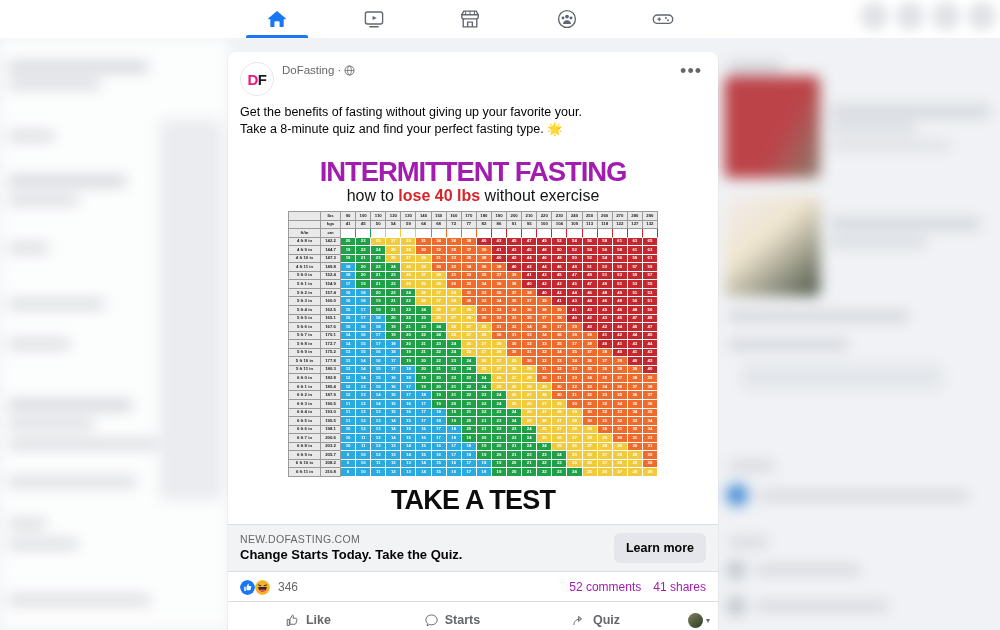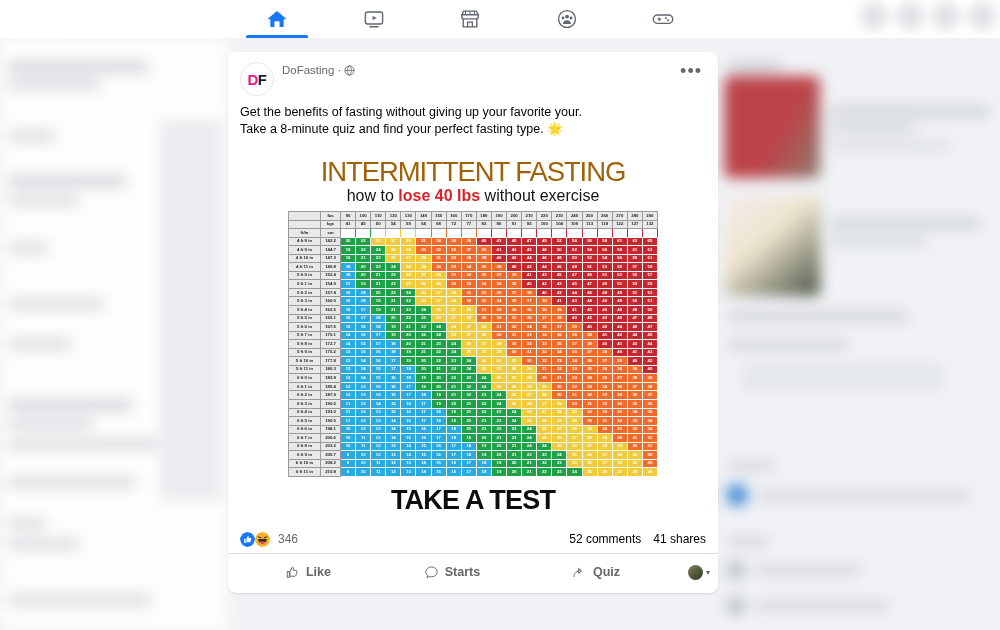--- a/index.html
+++ b/index.html
@@ -83,21 +83,21 @@
   #post-text {
     padding: 8px 12px 10px 12px; font-size: 12.5px; color: #050505; line-height: 1.38;
   }
 
   
   #creative {
     background: #fff; border-top: 1px solid #fff;
     padding: 8px 0 6px 0;
   }
   #creative-title {
-    text-align: center; font-size: 27.5px; font-weight: 400; color: #a16207;
+    text-align: center; font-size: 27.5px; font-weight: 700; color: #a21caf;
     letter-spacing: -1.1px; line-height: 1;
   }
   #creative-sub {
     text-align: center; font-size: 16px; font-weight: 400; color: #141414;
     margin-top: 2px; margin-bottom: 6px;
   }
   #creative-sub .hl { color: #d8232a; font-weight: 600; }
   #bmi-wrap { display: flex; justify-content: center; }
   table#bmi {
     border-collapse: collapse;
@@ -145,21 +145,21 @@
   
   #engagement {
     display: flex; align-items: center; justify-content: space-between;
     padding: 8px 12px 6px 12px;
   }
   #reactions { display: flex; align-items: center; gap: 5px; }
   .reac { width: 15px; height: 15px; border-radius: 50%; display:block; }
   .reac.second { margin-left: -5px; }
   #reaction-count { font-size: 12px; color: #65676b; margin-left: 3px; }
   #counts { display: flex; gap: 12px; }
-  #counts span { font-size: 12px; color: #000000; cursor: pointer; }
+  #counts span { font-size: 12px; color: #a21caf; cursor: pointer; }
 
   #actionbar {
     display: flex; align-items: center; border-top: 1px solid #dadde1;
     padding: 4px 8px 6px 8px; position: relative;
   }
   .action {
     flex: 1; display: flex; align-items: center; justify-content: center; gap: 6px;
     padding: 7px 0; border-radius: 5px; cursor: pointer;
   }
   .action span { font-size: 12.5px; font-weight: 600; color: #65676b; }
@@ -1080,20 +1080,27 @@
                 <td style="background: rgb(242, 203, 60);">27</td>
                 <td style="background: rgb(242, 203, 60);">28</td>
                 <td style="background: rgb(242, 203, 60);">29</td>
               </tr>
             </tbody>
           </table>
       </div>
       <div id="creative-cta">TAKE A TEST</div>
     </div>
 
+    <div id="linkbar">
+      <div>
+        <div id="link-domain">NEW.DOFASTING.COM</div>
+        <div id="link-title">Change Starts Today. Take the Quiz.</div>
+      </div>
+      <button id="learn-more">Learn more</button>
+    </div>
 
     <div id="engagement">
       <div id="reactions">
         <svg class="reac" viewBox="0 0 16 16" aria-hidden="true">
           <circle cx="8" cy="8" r="8" fill="#1877f2"></circle>
           <path d="M4.5 7.2h1.6v4.6H4.5zM6.9 7.2l1.5-3c.2-.4.9-.3.9.2v1.9h1.9c.6 0 1 .5.8 1.1l-.8 2.9c-.1.4-.5.6-.9.6H6.9z" fill="#fff"></path>
         </svg>
         <svg class="reac second" viewBox="0 0 16 16" aria-hidden="true">
           <circle cx="8" cy="8" r="8" fill="#f7b125"></circle>
           <path d="M3.4 7.4h9.2c0 2.9-2 5-4.6 5s-4.6-2.1-4.6-5z" fill="#2b2b2b"></path>

